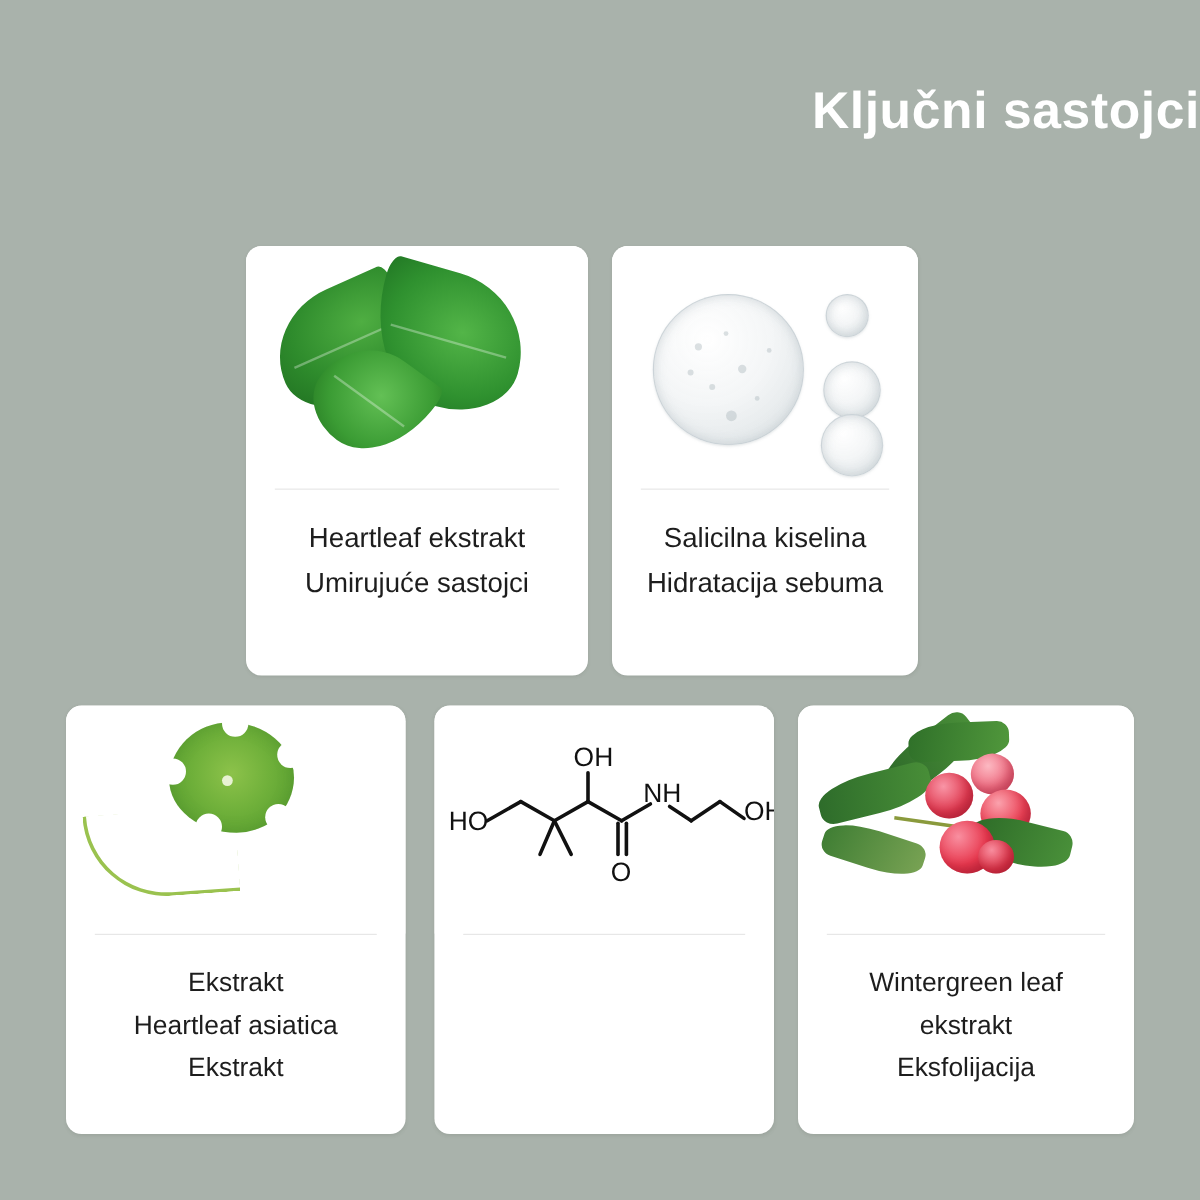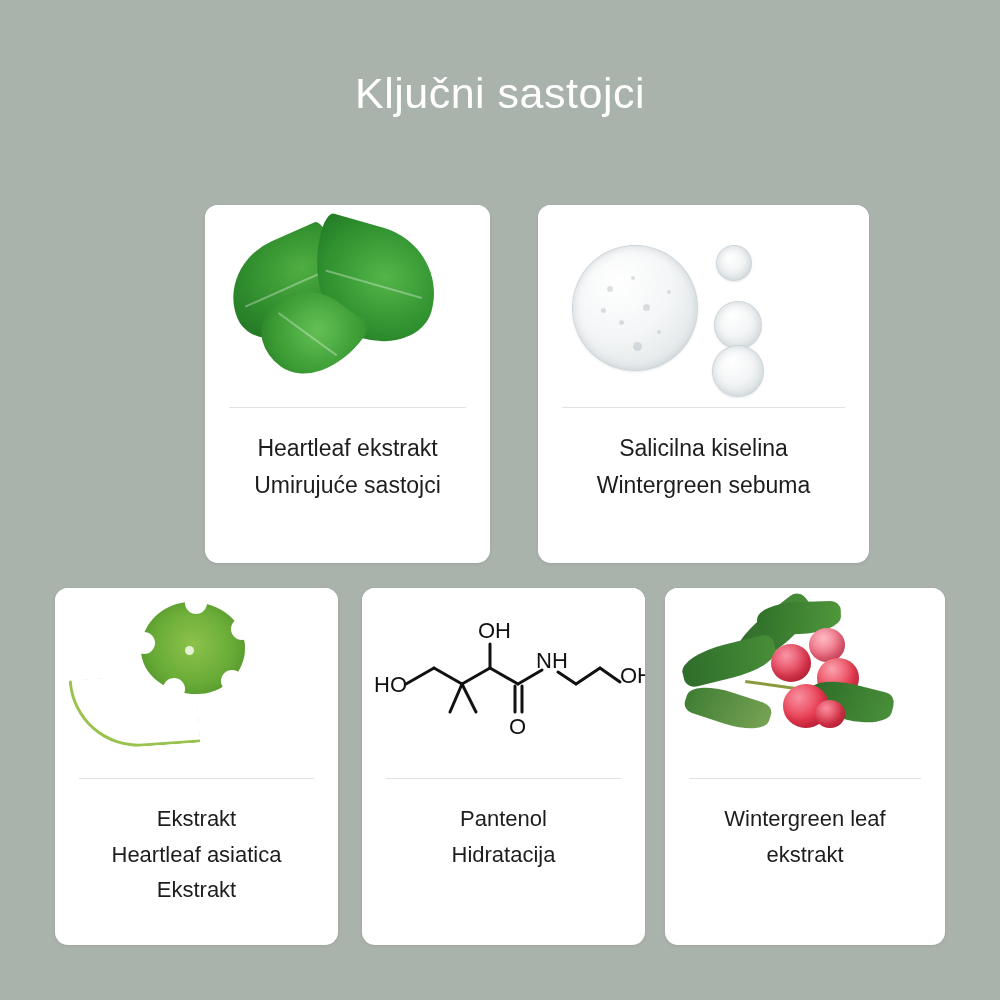--- a/index.html
+++ b/index.html
@@ -20,24 +20,24 @@
     width: 1000px;
     height: 1000px;
   }
 
   
   .title {
     position: absolute;
     top: 70px;
     left: 0;
     width: 1000px;
-    text-align: center;
+    text-align: right;
     color: #ffffff;
     font-size: 43px;
-    font-weight: normal;
+    font-weight: bold;
     letter-spacing: 0.5px;
     line-height: 1.1;
   }
 
   
   .card {
     position: absolute;
     background: #ffffff;
     border-radius: 13px;
     box-shadow: 0 1px 3px rgba(60,70,60,0.10);
@@ -66,21 +66,21 @@
     padding: 22px 10px 0 10px;
     text-align: center;
     color: #1d1d1d;
     font-size: 23px;
     line-height: 1.62;
   }
   .cap-line { display: block; white-space: nowrap; }
 
   
   #card-heartleaf { left: 205px; top: 205px; width: 285px; height: 358px; }
-  #card-salicylic { left: 538px; top: 205px; width: 331px; height: 358px; }
+  #card-salicylic { left: 510px; top: 205px; width: 255px; height: 358px; }
   #card-heartleaf .card-media,
   #card-salicylic .card-media { height: 202px; }
 
   
   #card-centella  { left: 55px;  top: 588px; width: 283px; height: 357px; }
   #card-panthenol { left: 362px; top: 588px; width: 283px; height: 357px; }
   #card-wintergreen { left: 665px; top: 588px; width: 280px; height: 357px; }
   #card-centella .card-media,
   #card-panthenol .card-media,
   #card-wintergreen .card-media { height: 190px; }
@@ -258,21 +258,21 @@
           <span class="bubble" style="width:4px;height:4px;left:94px;top:44px;"></span>
         </div>
         <div class="drop small"></div>
         <div class="drop mid"></div>
         <div class="drop low"></div>
       </div>
     </div>
     <div class="card-divider"></div>
     <div class="card-caption">
       <span class="cap-line">Salicilna kiselina</span>
-      <span class="cap-line">Wintergreen sebuma</span>
+      <span class="cap-line">Hidratacija sebuma</span>
     </div>
   </div>
 
   <div class="card" id="card-centella">
     <div class="card-media">
       <div class="centella">
         <div class="centella-stem"></div>
         <div class="centella-leaf">
           <span class="centella-notch" style="left:-8px;top:30px;"></span>
           <span class="centella-notch" style="left:44px;top:-10px;"></span>
@@ -325,24 +325,20 @@
             <text x="12" y="104">HO</text>
             <text x="116" y="50">OH</text>
             <text x="174" y="80">NH</text>
             <text x="147" y="146">O</text>
             <text x="258" y="95">OH</text>
           </g>
         </svg>
       </div>
     </div>
     <div class="card-divider"></div>
-    <div class="card-caption">
-      <span class="cap-line">Pantenol</span>
-      <span class="cap-line">Hidratacija</span>
-    </div>
   </div>
 
   <div class="card" id="card-wintergreen">
     <div class="card-media">
       <div class="wintergreen">
         <div class="wg-leaf l3"></div>
         <div class="wg-leaf l4"></div>
         <div class="wg-leaf l1"></div>
         <div class="wg-leaf l2"></div>
         <div class="wg-stem"></div>
@@ -351,16 +347,17 @@
         <div class="berry b2"></div>
         <div class="wg-leaf l5"></div>
         <div class="berry b1"></div>
         <div class="berry b5"></div>
       </div>
     </div>
     <div class="card-divider"></div>
     <div class="card-caption">
       <span class="cap-line">Wintergreen leaf</span>
       <span class="cap-line">ekstrakt</span>
+      <span class="cap-line">Eksfolijacija</span>
     </div>
   </div>
 
 </div>
 
 </body></html>

